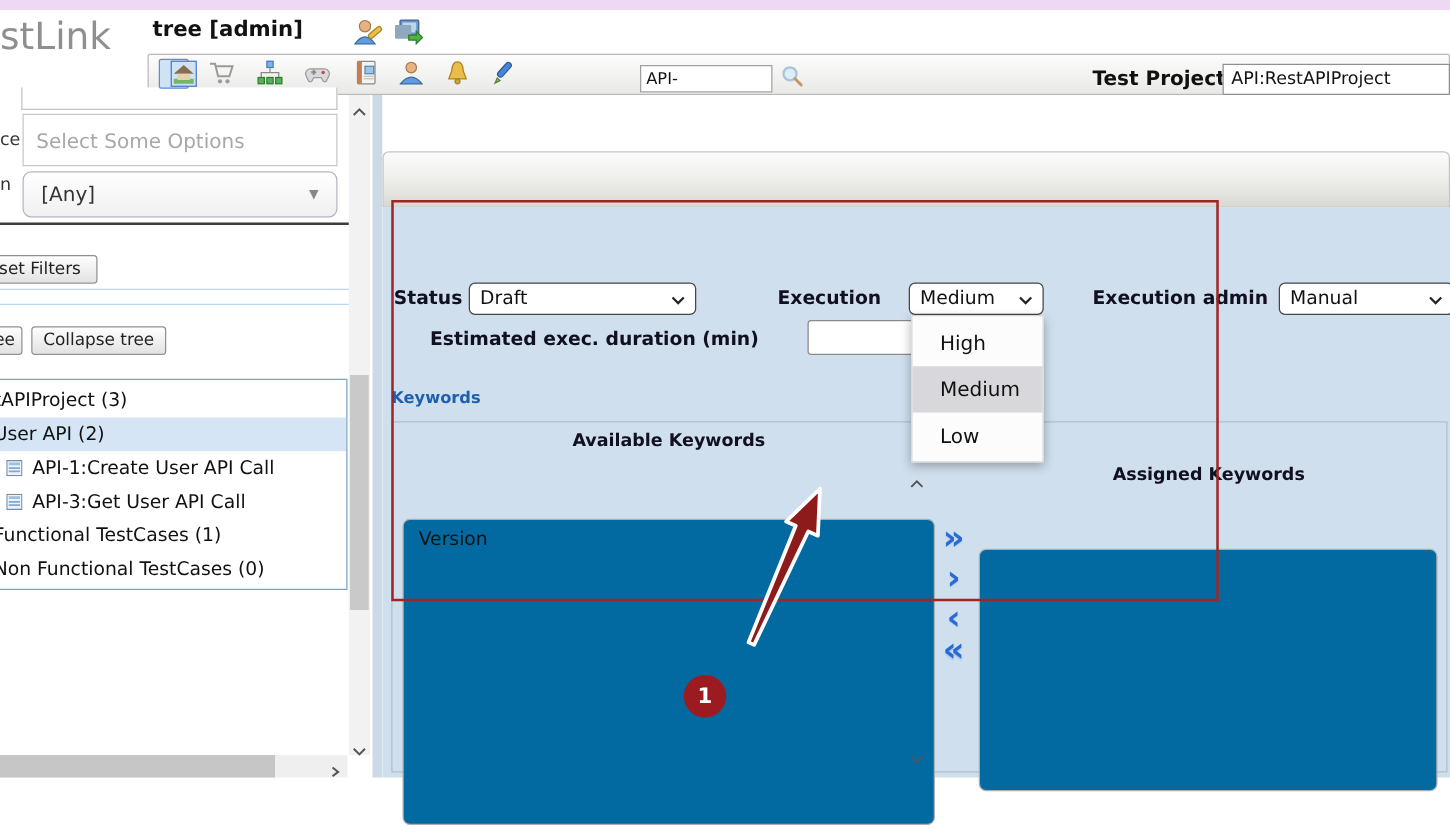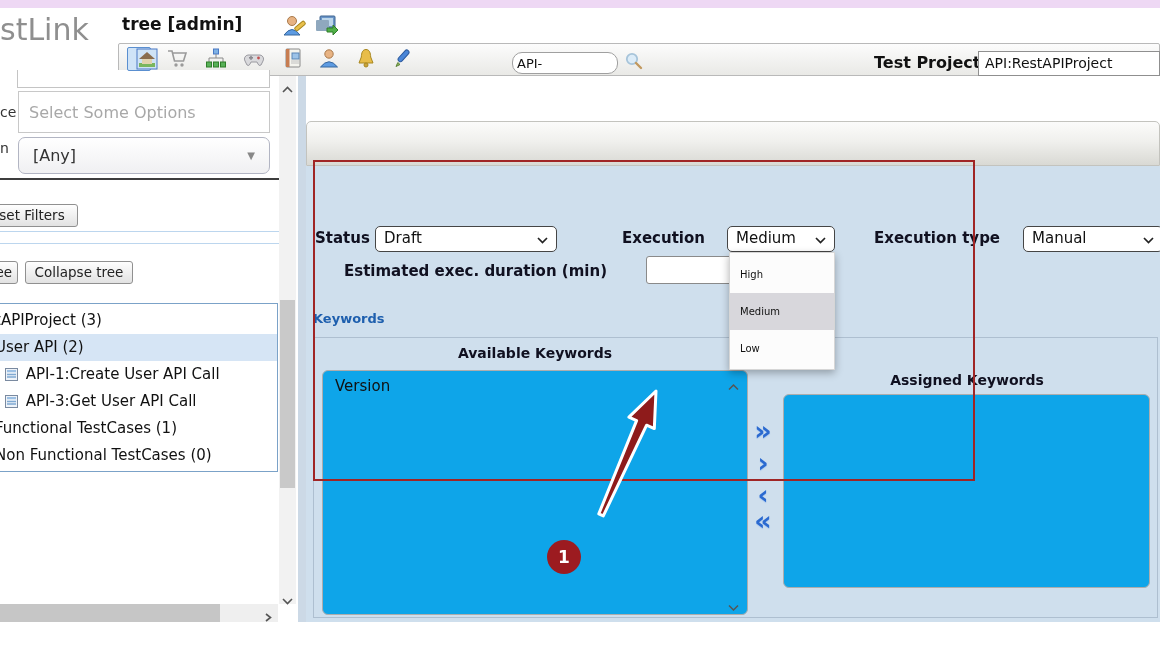--- a/index.html
+++ b/index.html
@@ -11,21 +11,21 @@
   
   .top-strip { left:0; top:0; width:1160px; height:8px; background:#eed8f4; }
   .logo { left:0; top:12px; font-size:30px; color:#8f8f8f; }
   .user-label { left:122px; top:14px; font-size:17px; font-weight:700; color:#121212; }
 
   
   .toolbar { left:118px; top:43px; width:1042px; height:33px;
              background:linear-gradient(#fcfcfc,#e9e9e6); border:1px solid #b9b9b9; border-radius:2px; }
   .tb-icon { top:47px; width:24px; height:24px; }
   .tb-icon.sel { border:1px solid #5a8fd0; background:#cfe3f7; border-radius:2px; }
-  .search-input { left:512px; top:52px; width:106px; height:22px; border:1px solid #a0a0a0; border-radius:10px;
+  .search-input { left:512px; top:52px; width:106px; height:22px; border:1px solid #a0a0a0; border-radius:0;
                   background:#fff; font-size:13px; padding:2px 4px; font-family:inherit; color:#111; }
   .project-label { left:874px; top:53px; font-size:16px; font-weight:700; color:#111; }
   .project-select { left:978px; top:51px; width:182px; height:25px; background:#fff; border:1px solid #8f8f8f;
                     font-size:14px; color:#111; line-height:23px; padding-left:6px; white-space:nowrap; overflow:hidden; }
 
   
   .partial-input { left:17px; top:70px; width:253px; height:18px; border:1px solid #c4c4c4; border-top:none; background:#fff; }
   .frag-label { font-size:14px; color:#333; }
   .multi-input { left:18px; top:91px; width:252px; height:42px; border:1px solid #c8c8c8; background:#fff;
                  font-size:16px; padding-left:10px; font-family:inherit; color:#333; }
@@ -58,27 +58,27 @@
   .blue-panel { left:306px; top:166px; width:854px; height:456px; background:#cfdfed; }
 
   .b-label { font-weight:700; font-size:15px; color:#101020; }
   .sel { background:#fff; border:1.5px solid #454545; border-radius:5px; font-size:15px; color:#111;
          line-height:23px; padding-left:8px; z-index:3; }
   .sel .sel-chev { position:absolute; right:8px; top:10px; }
   .dur-input { left:646px; top:256px; width:100px; height:28px; background:#fff; border:1px solid #8a8a8a; border-radius:3px; z-index:2; }
 
   .dd-panel { left:729px; top:252px; width:106px; height:118px; background:#fcfcfc; border:1px solid #d6d6d6;
               box-shadow:0 3px 8px rgba(0,0,0,.3); z-index:8; padding-top:3px; }
-  .dd-option { height:37px; line-height:37px; font-size:10px; color:#111; padding-left:10px; }
+  .dd-option { height:37px; line-height:37px; font-size:16px; color:#111; padding-left:22px; }
   .dd-option.highlighted { background:#d8d7dc; }
 
   .kw-heading { left:313px; top:311px; font-size:13px; font-weight:700; color:#1e5fae; }
   .kw-fieldset { left:313px; top:337px; width:845px; height:281px; border:1px solid #aebfd0; }
   .list-label { font-weight:700; font-size:14px; color:#101020; text-align:center; }
-  .listbox { background:#0ea5e9; border:1px solid #adadad; border-radius:6px; z-index:1; }
+  .listbox { background:#0369a1; border:1px solid #adadad; border-radius:6px; z-index:1;margin-top:45px; }
   .kw-item { font-size:15px; color:#111; padding:6px 0 0 12px; }
 
   .xfer { left:750px; width:26px; height:28px; font-size:27px; font-weight:700; color:#2b6ad0;
           text-shadow:0 1px 1px #a8c6ee; line-height:26px; text-align:center; z-index:2; }
 
   .red-rect { left:313px; top:160px; width:662px; height:321px; border:2px solid #a02525; z-index:5; }
   .anno-svg { left:0; top:0; width:1160px; height:665px; z-index:9; pointer-events:none; }
   .badge { left:547px; top:540px; width:34px; height:34px; border-radius:50%; background:#9c1b20; color:#fff;
            font-size:17px; font-weight:700; text-align:center; line-height:34px; z-index:9; }
 </style>
@@ -266,21 +266,21 @@
         <polyline points="1,1 5.5,5.5 10,1" fill="none" stroke="#222" stroke-width="1.7"></polyline>
       </svg>
   </div>
   <div class="abs b-label" style="left:622px;top:229px;">Execution</div>
   <div class="abs sel" style="left:727px;top:226px;width:108px;height:26px;">
     <span>Medium</span>
     <svg class="sel-chev" width="11" height="7" viewBox="0 0 11 7">
         <polyline points="1,1 5.5,5.5 10,1" fill="none" stroke="#222" stroke-width="1.7"></polyline>
       </svg>
   </div>
-  <div class="abs b-label" style="left:874px;top:229px;">Execution type</div>
+  <div class="abs b-label" style="left:874px;top:229px;">Execution admin</div>
   <div class="abs sel" style="left:1023px;top:226px;width:140px;height:26px;">
     <span>Manual</span>
     <svg class="sel-chev" width="11" height="7" viewBox="0 0 11 7">
         <polyline points="1,1 5.5,5.5 10,1" fill="none" stroke="#222" stroke-width="1.7"></polyline>
       </svg>
   </div>
 
   <div class="abs b-label" style="left:344px;top:262px;">Estimated exec. duration (min)</div>
   <input class="abs dur-input" value="" style="">
 

